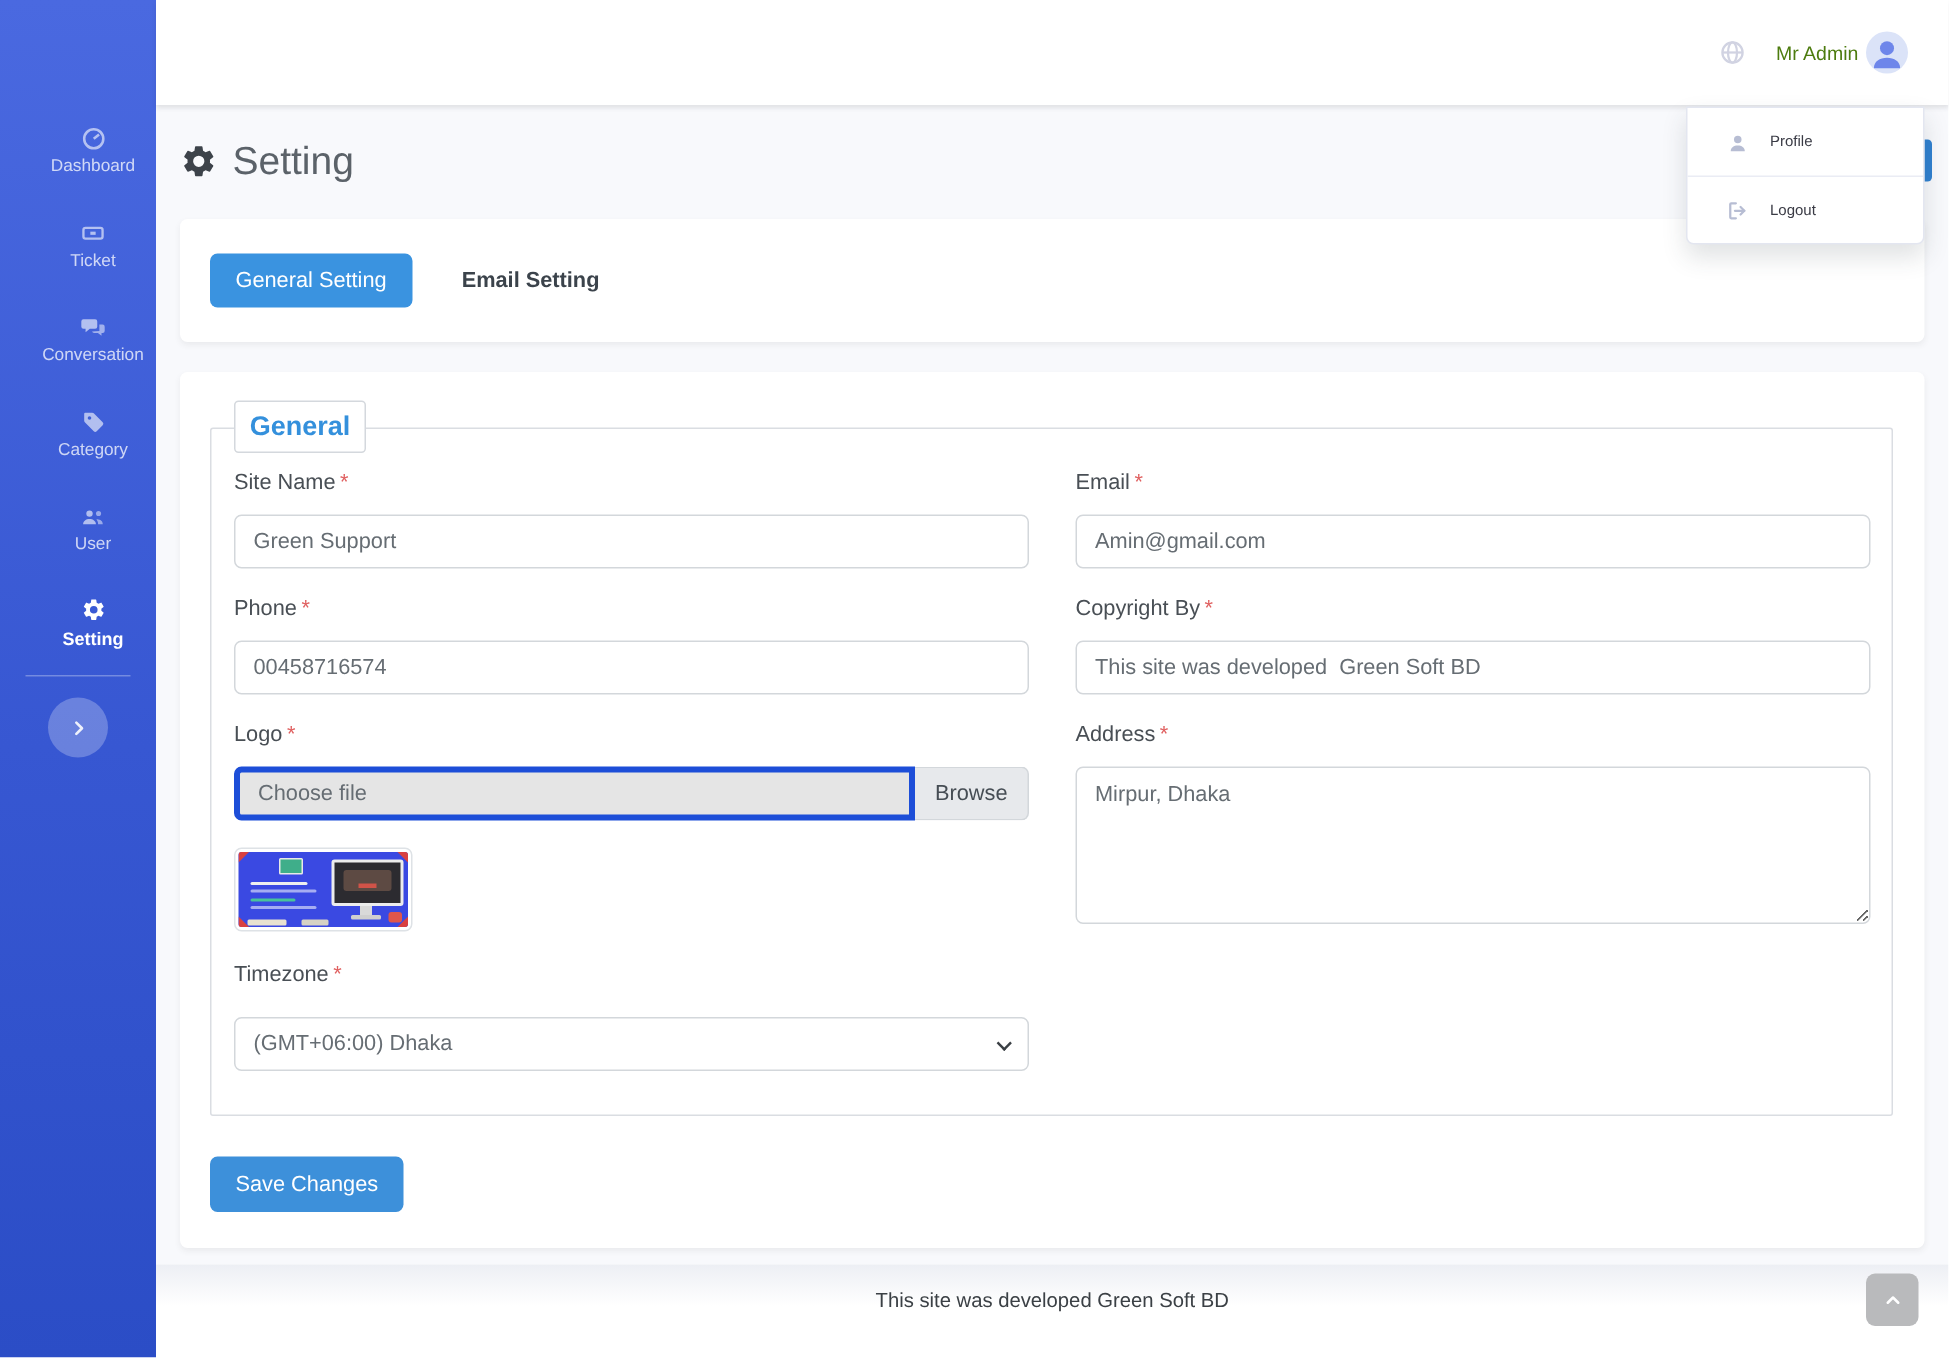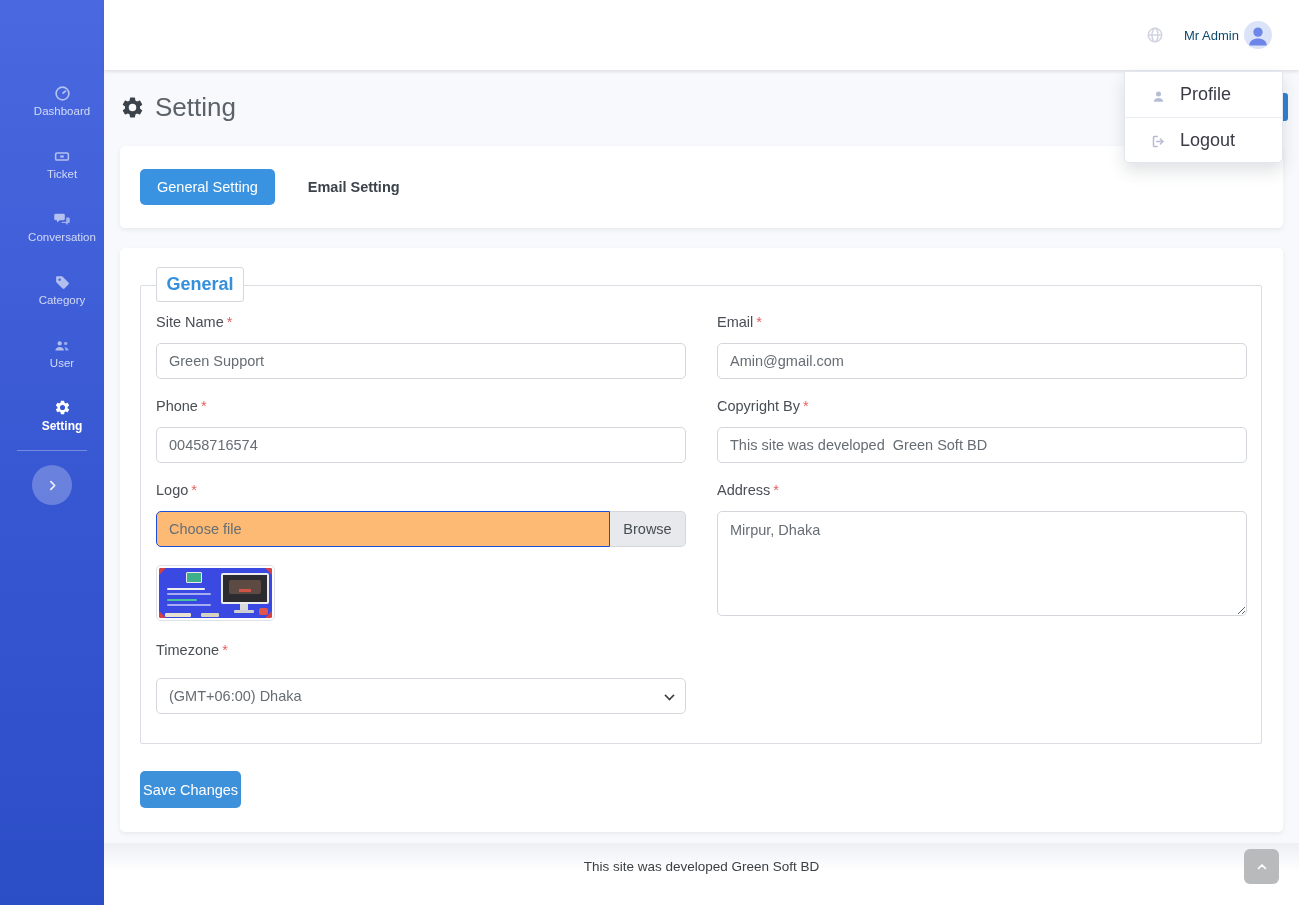--- a/index.html
+++ b/index.html
@@ -34,36 +34,36 @@
     display: flex; align-items: center; justify-content: center; color: #eef1fb; }
 
   
   .topbar {
     position: absolute; left: 104px; top: 0; width: 1195px; height: 70px;
     background: #fff; box-shadow: 0 2px 3px rgba(58,59,69,.12); z-index: 4;
   }
   .globe-btn { position: absolute; left: 1042px; top: 26px; width: 18px; height: 18px;
     color: #d1d3e2; background: none; border: none; cursor: pointer; }
   .topbar-username { position: absolute; left: 1080px; top: 28px; font-size: 13px;
-    color: #0c4a6e; cursor: pointer; text-align: right; }
+    color: #4d7c0f; cursor: pointer; text-align: right; }
   .avatar { position: absolute; left: 1140px; top: 21px; width: 28px; height: 28px;
     border-radius: 50%; background: #dbe3f8; color: #6e86ea; overflow: hidden;
     display: flex; align-items: center; justify-content: center; cursor: pointer; }
 
   
   .user-menu {
     position: absolute; left: 1124px; top: 71px; width: 159px; height: 92px;
     background: #fff; border: 1px solid #e3e6f0; border-radius: 0 0 5px 5px;
     box-shadow: 0 8px 16px rgba(50,58,70,.15); z-index: 20;
   }
   .user-menu-item { height: 45px; display: flex; align-items: center; padding-left: 26px;
     cursor: pointer; }
   .user-menu-item + .user-menu-item { border-top: 1px solid #eaecf4; }
   .user-menu-item .mi-ico { width: 16px; height: 16px; color: #b7bdd3; margin-right: 13px; }
-  .user-menu-item .mi-label { font-size: 18px; color: #3a3b45; }
+  .user-menu-item .mi-label { font-size: 10px; color: #3a3b45; }
   .hidden-sliver { position: absolute; left: 1283px; top: 93px; width: 5px; height: 28px;
     background: #2f80d0; z-index: 2; border-radius: 0 3px 3px 0; }
 
   
   .content { position: absolute; left: 104px; top: 70px; width: 1195px; height: 773px;
     background: #f8f9fc; z-index: 1; }
   .page-title-row { position: absolute; left: 16px; top: 22px; display: flex;
     align-items: center; gap: 10px; }
   .page-title-ico { width: 25px; height: 25px; color: #3d434a; }
   .page-title { font-size: 26px; font-weight: 400; color: #5b6269; }
@@ -90,22 +90,22 @@
   .txt-input, .txt-area, .tz-select {
     position: absolute; width: 530px; height: 36px; border: 1px solid #d3d7db;
     border-radius: 5px; padding: 0 12px; font-size: 14.5px; color: #666d73;
     font-family: "Liberation Sans", sans-serif; background: #fff; outline: none;
   }
   .col-l { left: 36px; }
   .col-r { left: 597px; }
   .txt-area { height: 105px; padding: 8px 12px; resize: both; line-height: 1.4; }
 
   .file-group { position: absolute; left: 36px; width: 530px; height: 36px; display: flex; }
-  .file-input { flex: 1; border: 1px solid #1d4ed8; border-radius: 5px 0 0 5px;
-    padding: 0 12px; font-size: 14.5px; color: #666d73; background: #fdba74;
+  .file-input { flex: 1; border: 4px solid #1d4ed8; border-radius: 5px 0 0 5px;
+    padding: 0 12px; font-size: 14.5px; color: #666d73; background: #e5e5e5;
     font-family: "Liberation Sans", sans-serif; outline: none; }
   .browse-btn { width: 76px; border: 1px solid #d3d7db; border-left: none;
     border-radius: 0 5px 5px 0; background: #e7e9ec; color: #464d54; font-size: 14.5px;
     cursor: pointer; font-family: "Liberation Sans", sans-serif; }
 
   .logo-thumb { position: absolute; left: 36px; top: 317px; width: 119px; height: 56px;
     border: 1px solid #dee2e6; border-radius: 5px; padding: 2px; background: #fff; }
   .thumb-inner { position: relative; width: 100%; height: 100%; background: #3a49e2;
     border-radius: 2px; overflow: hidden; }
   .tri { position: absolute; width: 0; height: 0; }
@@ -135,21 +135,21 @@
   .thumb-chat { position: absolute; right: 4px; bottom: 3px; width: 9px; height: 7px;
     background: #e0564a; border-radius: 2px; }
 
   .tz-wrap { position: absolute; left: 36px; top: 430px; width: 530px; height: 36px; }
   .tz-select { left: 0; top: 0; appearance: none; -webkit-appearance: none;
     -moz-appearance: none; padding-right: 30px; }
   .tz-chevron { position: absolute; right: 12px; top: 13px; width: 9px; height: 9px;
     border-right: 2px solid #3a3f44; border-bottom: 2px solid #3a3f44;
     transform: rotate(45deg) scale(.8); pointer-events: none; }
 
-  .save-btn { position: absolute; left: 20px; top: 523px; height: 37px; padding: 0 3px;
+  .save-btn { position: absolute; left: 20px; top: 523px; height: 37px; padding: 0 17px;
     background: #3d90da; color: #fff; border: none; border-radius: 5px; font-size: 14.5px;
     cursor: pointer; font-family: "Liberation Sans", sans-serif; }
 
   
   .footer { position: absolute; left: 104px; top: 843px; width: 1195px; height: 62px;
     background: linear-gradient(180deg, #edeff4 0%, #ffffff 45%); z-index: 1; }
   .footer-text { position: absolute; left: 0; width: 100%; top: 16px; text-align: center;
     font-size: 13.5px; color: #3b4045; }
   .scroll-top { position: absolute; left: 1244px; top: 849px; width: 35px; height: 35px;
     border: none; border-radius: 6px; background: #b9babc; color: #fff; cursor: pointer;

